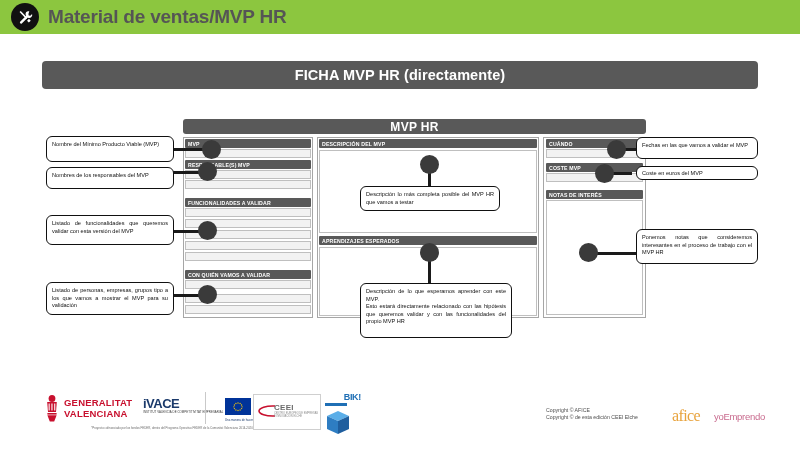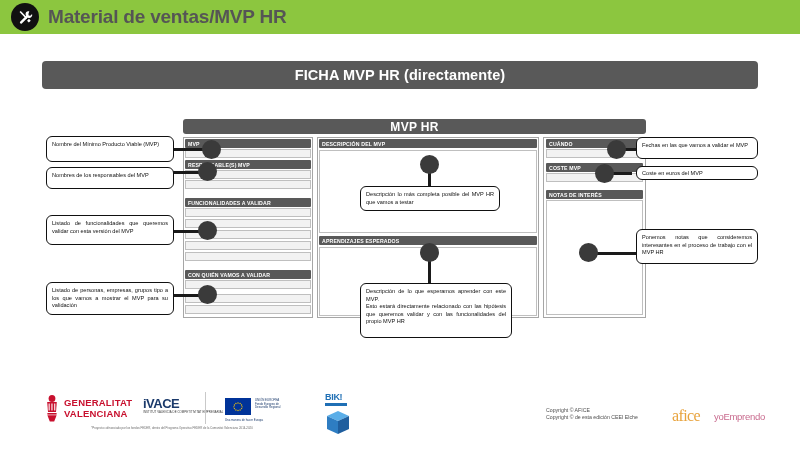--- a/index.html
+++ b/index.html
@@ -142,21 +142,21 @@
   #ceei-swoosh{
     position:absolute;left:4px;top:8px;
   }
   #ceei-sub{
     position:absolute;left:20px;top:17px;color:#8a8a8a;font-size:2.6px;line-height:3.3px;
   }
   #bik-logo{
     position:absolute;left:325px;top:4px;width:36px;height:44px;
   }
   #bik-text{
-    color:#1f6fb5;font-size:9px;font-weight:bold;letter-spacing:-0.3px;
+    color:#1f6fb5;font-size:9px;font-weight:bold;letter-spacing:-0.3px;text-align:right;
   }
   #copyright{
     position:absolute;left:546px;top:19px;
     color:#4d4d4d;font-size:5.2px;line-height:7.2px;
   }
   #afice-logo{
     position:absolute;left:672px;top:19px;
     font-family:"Liberation Serif", serif;
     font-size:16px;color:#E8A33D;letter-spacing:-0.6px;
   }
@@ -337,20 +337,29 @@
             <circle cx="5.9" cy="2.5" r="0.65"></circle>
         </g>
       </svg>
     </div>
     <div id="eu-text" style="white-space:pre-line;">UNIÓN EUROPEA
 Fondo Europeo de
 Desarrollo Regional</div>
     <div id="eu-sub">Una manera de hacer Europa</div>
   </div>
 
+  <div id="ceei-logo">
+    <div id="ceei-swoosh">
+      <svg width="18" height="12" viewBox="0 0 18 12">
+        <path d="M17 1 C8 0.5 1 3 1 6 C1 9 8 11.5 17 11" fill="none" stroke="#C8102E" stroke-width="1.6"></path>
+      </svg>
+    </div>
+    <div id="ceei-text">CEEI</div>
+    <div id="ceei-sub">CENTRO EUROPEO DE EMPRESAS E INNOVACIÓN ELCHE</div>
+  </div>
 
   <div id="bik-logo">
     <div id="bik-text">BIK!</div>
     <div style="width:22px;height:2.5px;background:#1f6fb5;margin-top:1px;"></div>
     <svg width="26" height="28" viewBox="0 0 26 28" style="margin-top:3px;">
       <path d="M13 2 L24 7 L13 12 L2 7 Z" fill="#5BAEE8"></path>
       <path d="M2 7 L13 12 L13 25 L2 20 Z" fill="#2E7DC2"></path>
       <path d="M24 7 L13 12 L13 25 L24 20 Z" fill="#1F5E9E"></path>
     </svg>
   </div>

